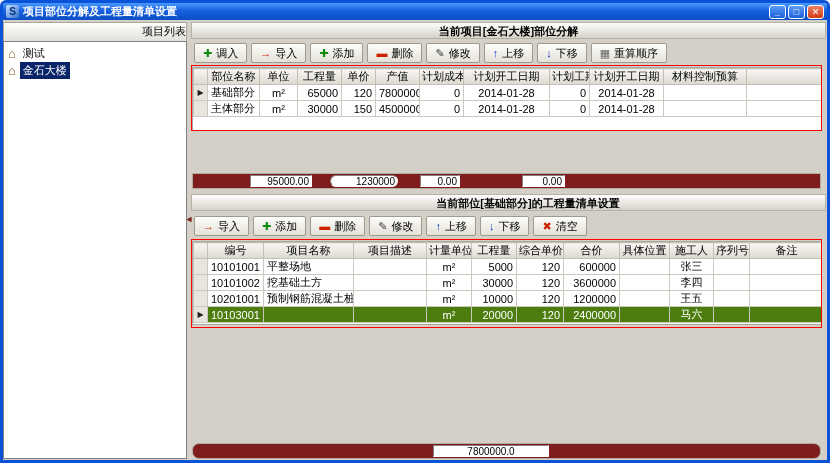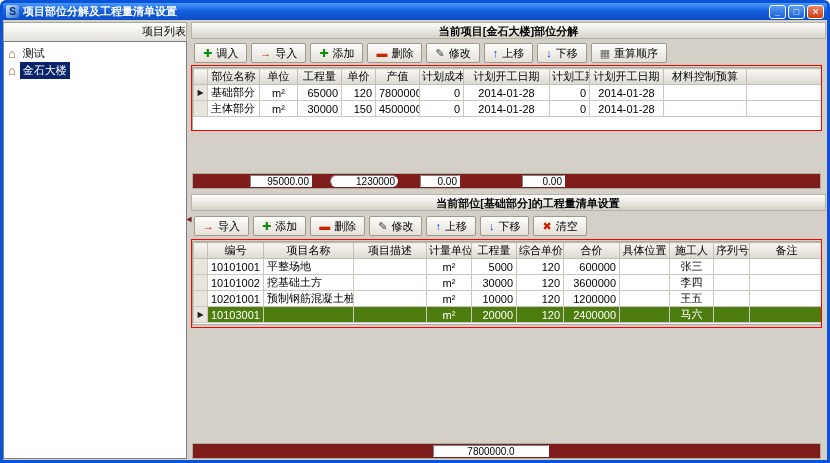--- a/index.html
+++ b/index.html
@@ -95,21 +95,21 @@
   
   .annot{ position:absolute; border:1px solid #f00; pointer-events:none; }
   #annot1{ top:43px; left:0; width:631px; height:66px; }
   #annot2{ top:217px; left:0; width:631px; height:89px; }
   
   .totals-bar{
     position:absolute; left:1px; width:629px; height:16px;
     background:#7f1d1d; border:1px solid #b0ada3;
   }
   #totals1{ top:151px; }
-  #bottom-total{ top:421px; }
+  #bottom-total{ top:421px;border-radius:7px; }
   .tbox{
     position:absolute; top:1px; height:12px; background:#fff;
     border:1px solid; border-color:#808080 #fff #fff #808080;
     font-size:10px; line-height:11px; text-align:right; padding:0 2px;
   }
   #t1a{ left:57px;  width:62px; }
   #t1b{ left:137px; width:68px;border-radius:6px; }
   #t1c{ left:227px; width:40px; }
   #t1d{ left:329px; width:43px; }
   #t2a{ left:240px; width:116px; text-align:center; }

